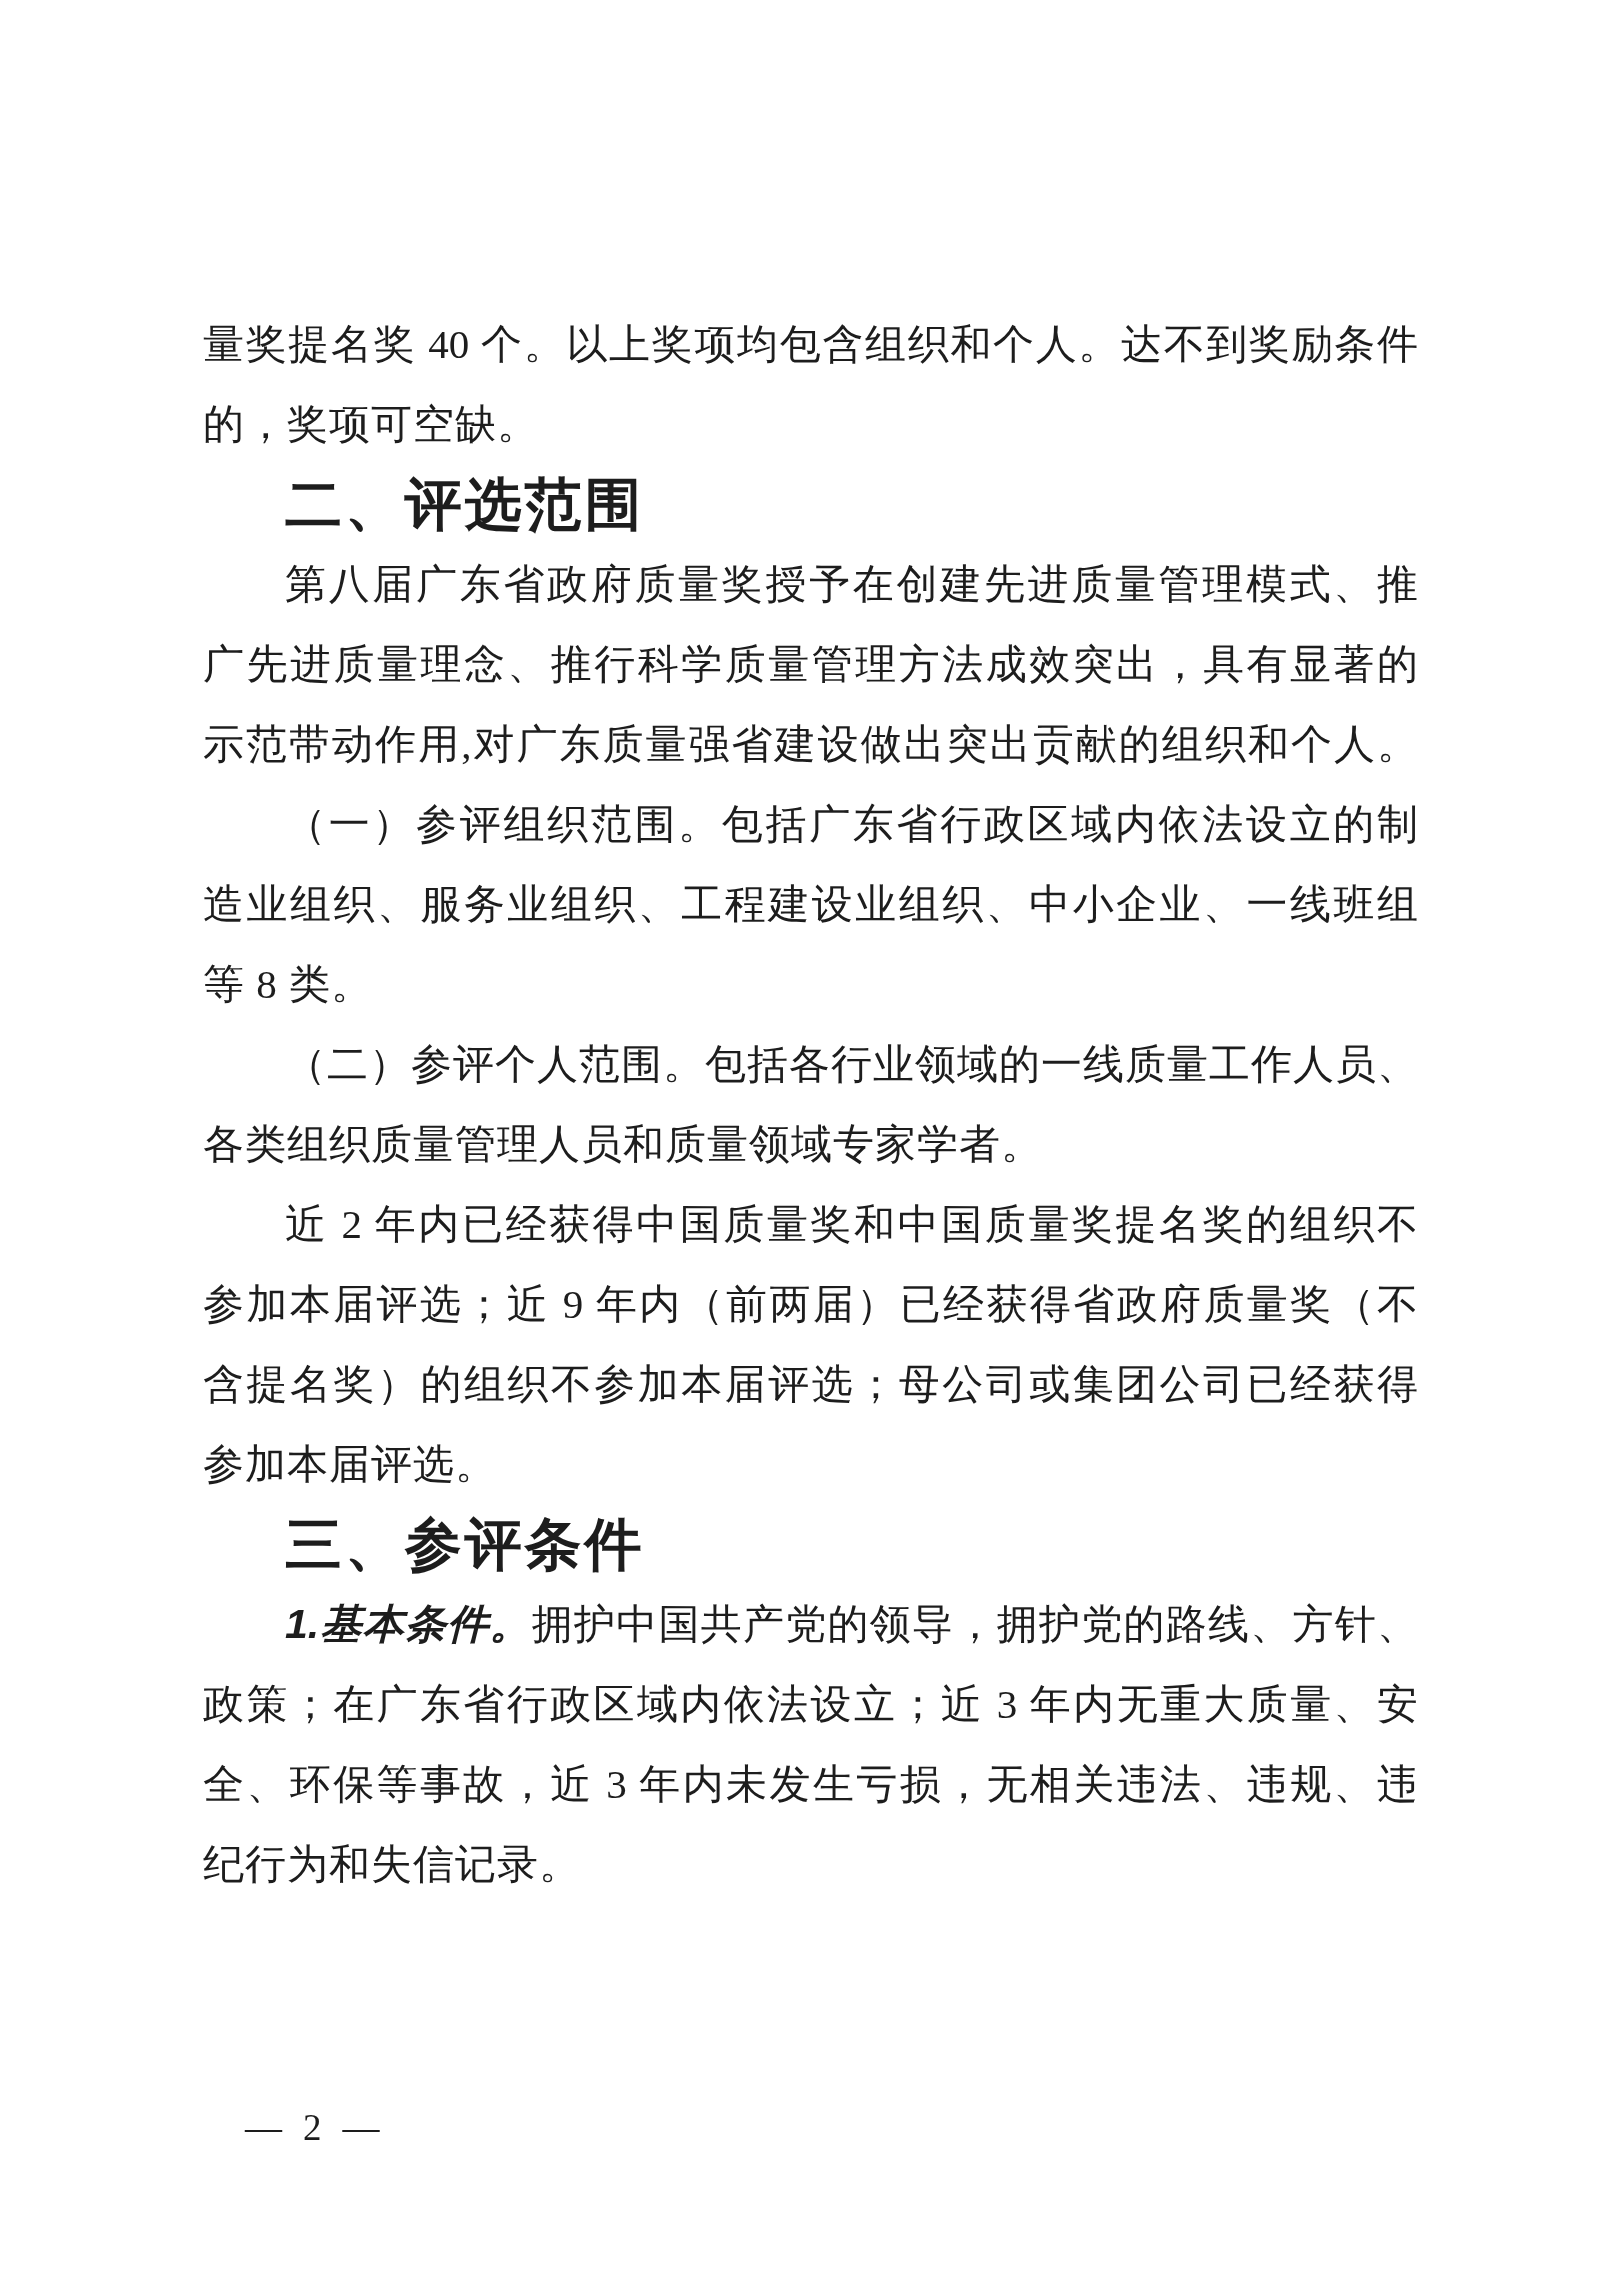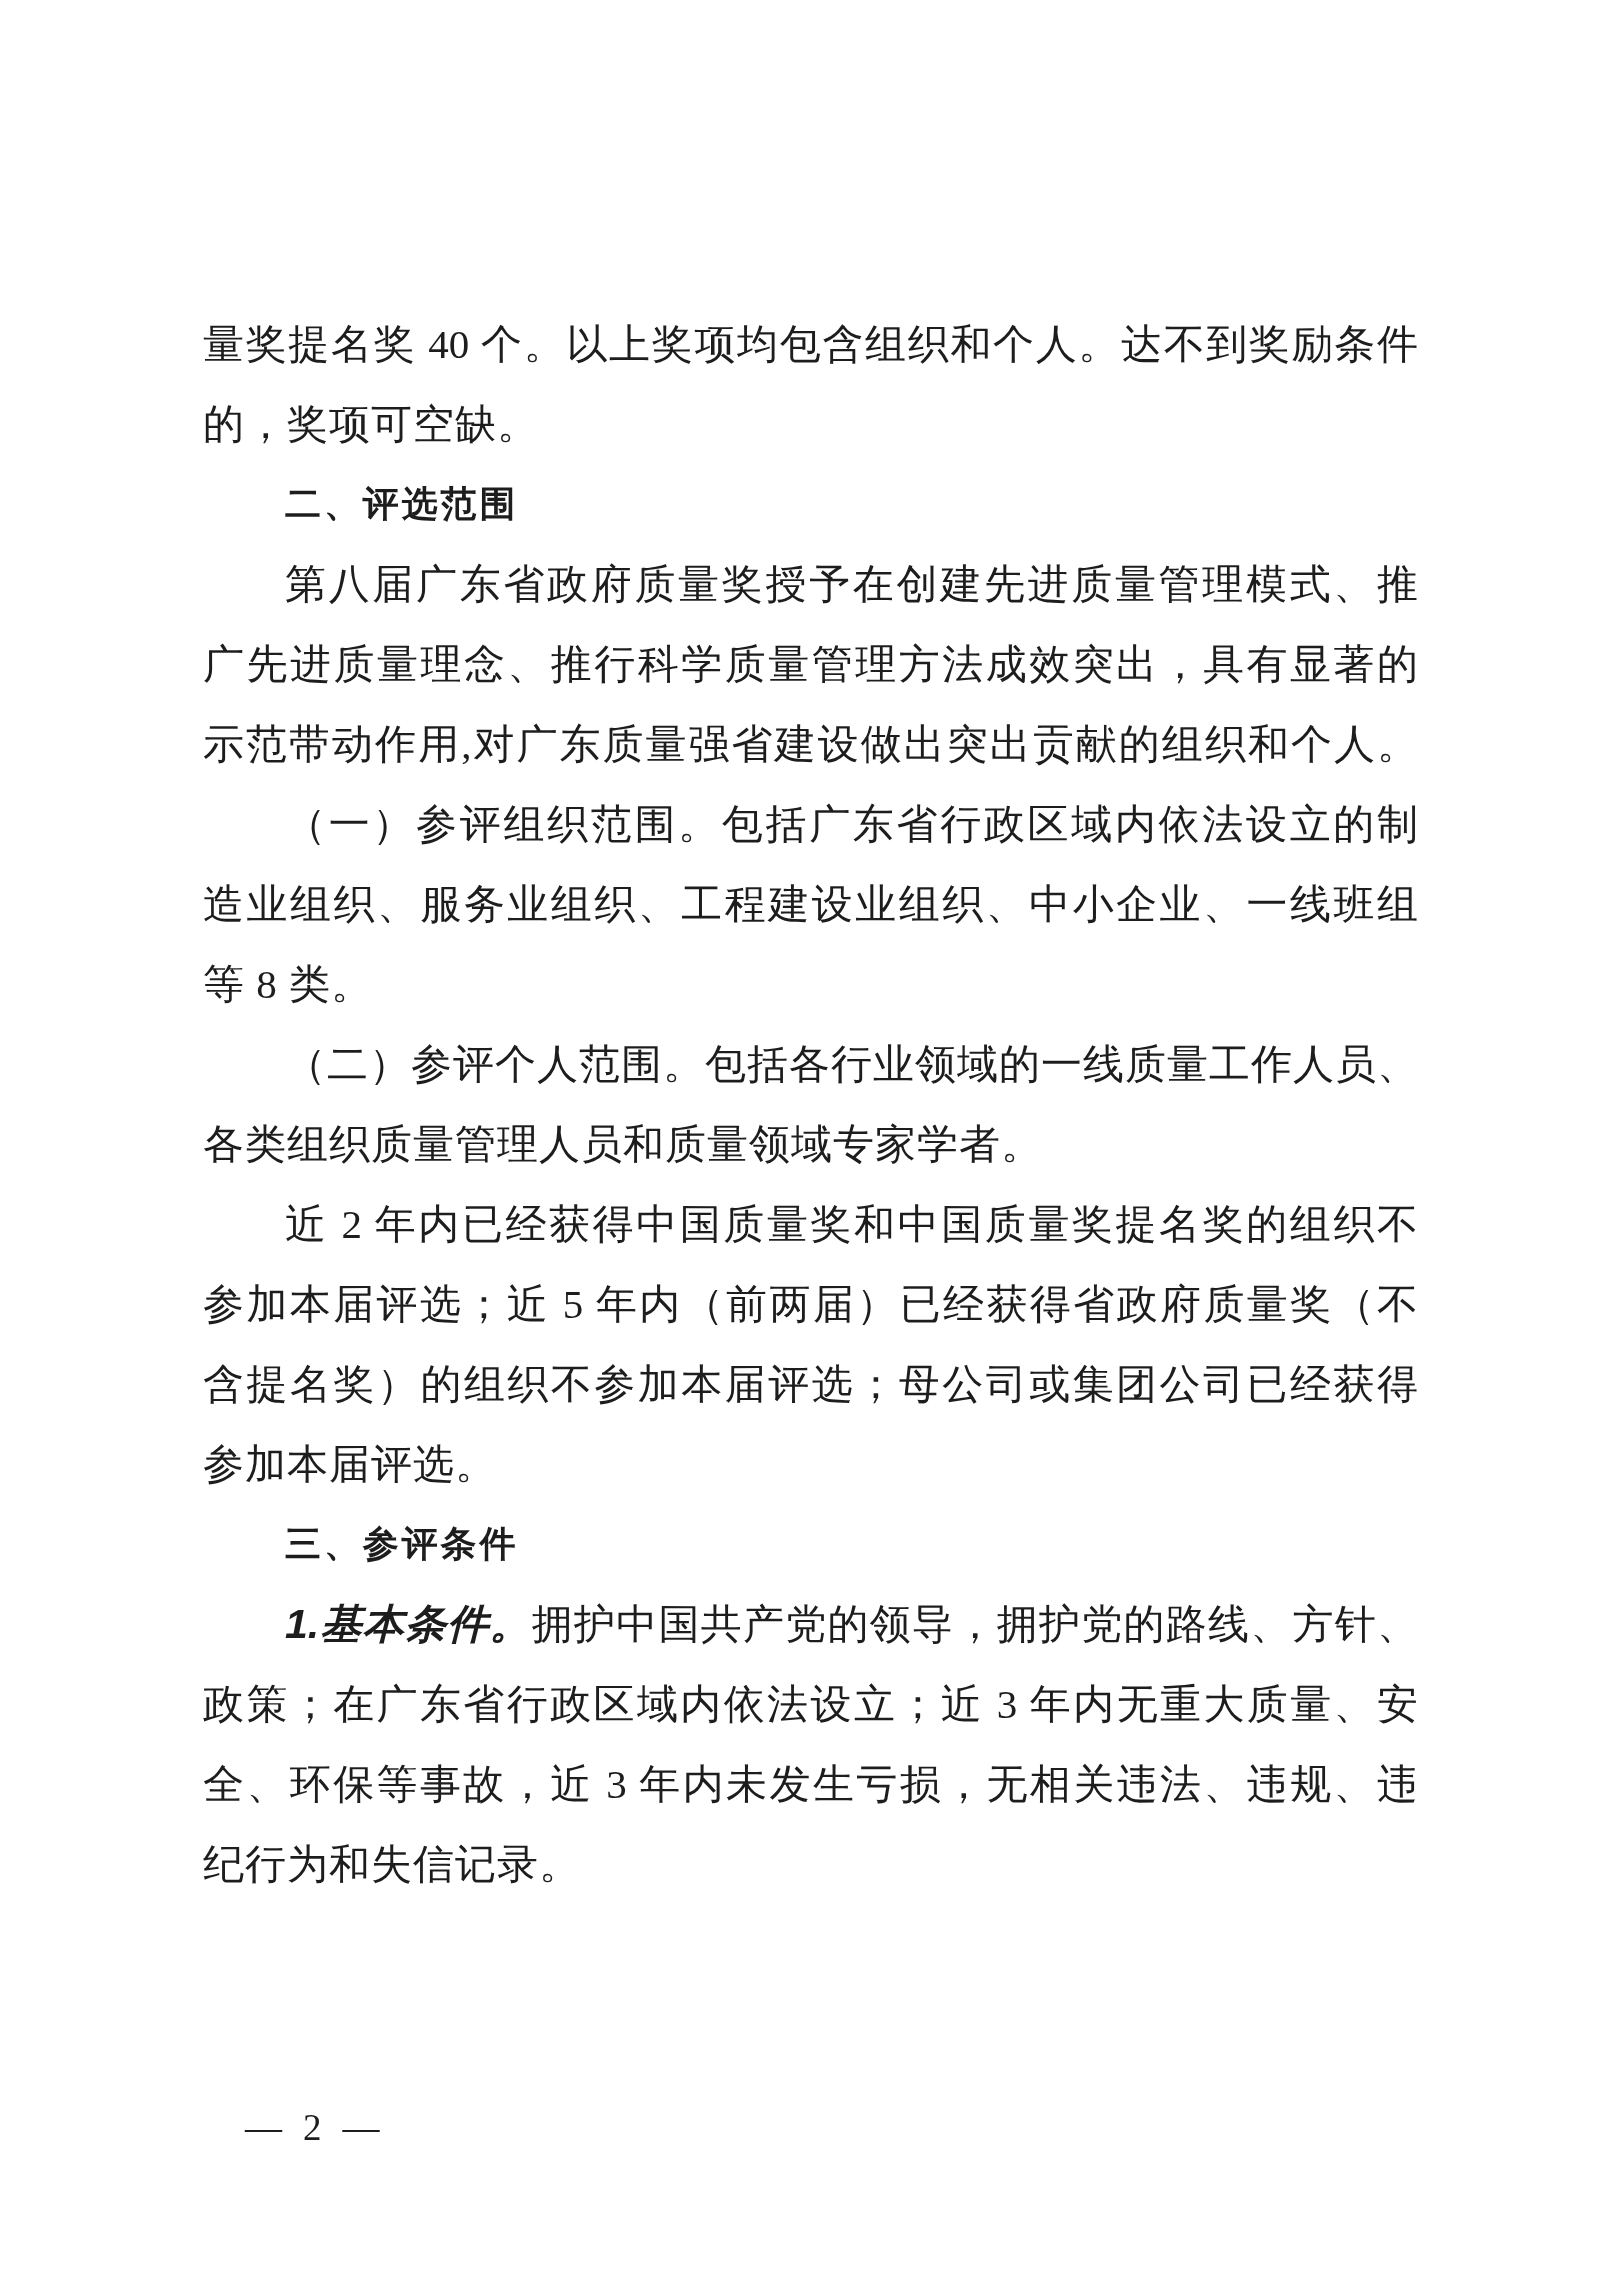--- a/index.html
+++ b/index.html
@@ -27,21 +27,21 @@
   }
   .fill {
     text-align: justify;
     text-align-last: justify;
     letter-spacing: 0;
   }
   .indent { text-indent: 82px; }
   .heading {
     font-family: "Liberation Sans", sans-serif;
     font-weight: 700;
-    font-size: 36px;
+    font-size: 57px;
     letter-spacing: 2.9px;
   }
   .lead {
     font-family: "Liberation Sans", sans-serif;
     font-weight: 700;
     font-style: italic;
   }
   .footer {
     position: absolute;
     left: 245px;
@@ -62,21 +62,21 @@
     <div class="line heading indent">二、评选范围</div>
     <div class="line indent fill">第八届广东省政府质量奖授予在创建先进质量管理模式、推</div>
     <div class="line fill">广先进质量理念、推行科学质量管理方法成效突出，具有显著的</div>
     <div class="line fill">示范带动作用,对广东质量强省建设做出突出贡献的组织和个人。</div>
     <div class="line indent fill">（一）参评组织范围。包括广东省行政区域内依法设立的制</div>
     <div class="line fill">造业组织、服务业组织、工程建设业组织、中小企业、一线班组</div>
     <div class="line">等 8 类。</div>
     <div class="line indent fill">（二）参评个人范围。包括各行业领域的一线质量工作人员、</div>
     <div class="line">各类组织质量管理人员和质量领域专家学者。</div>
     <div class="line indent fill">近 2 年内已经获得中国质量奖和中国质量奖提名奖的组织不</div>
-    <div class="line fill">参加本届评选；近 5 年内（前两届）已经获得省政府质量奖（不</div>
+    <div class="line fill">参加本届评选；近 9 年内（前两届）已经获得省政府质量奖（不</div>
     <div class="line fill">含提名奖）的组织不参加本届评选；母公司或集团公司已经获得</div>
     <div class="line">参加本届评选。</div>
     <div class="line heading indent">三、参评条件</div>
     <div class="line indent fill">
       <span class="lead">1.基本条件。</span><span>拥护中国共产党的领导，拥护党的路线、方针、</span>
     </div>
     <div class="line fill">政策；在广东省行政区域内依法设立；近 3 年内无重大质量、安</div>
     <div class="line fill">全、环保等事故，近 3 年内未发生亏损，无相关违法、违规、违</div>
     <div class="line">纪行为和失信记录。</div>
   </div>

